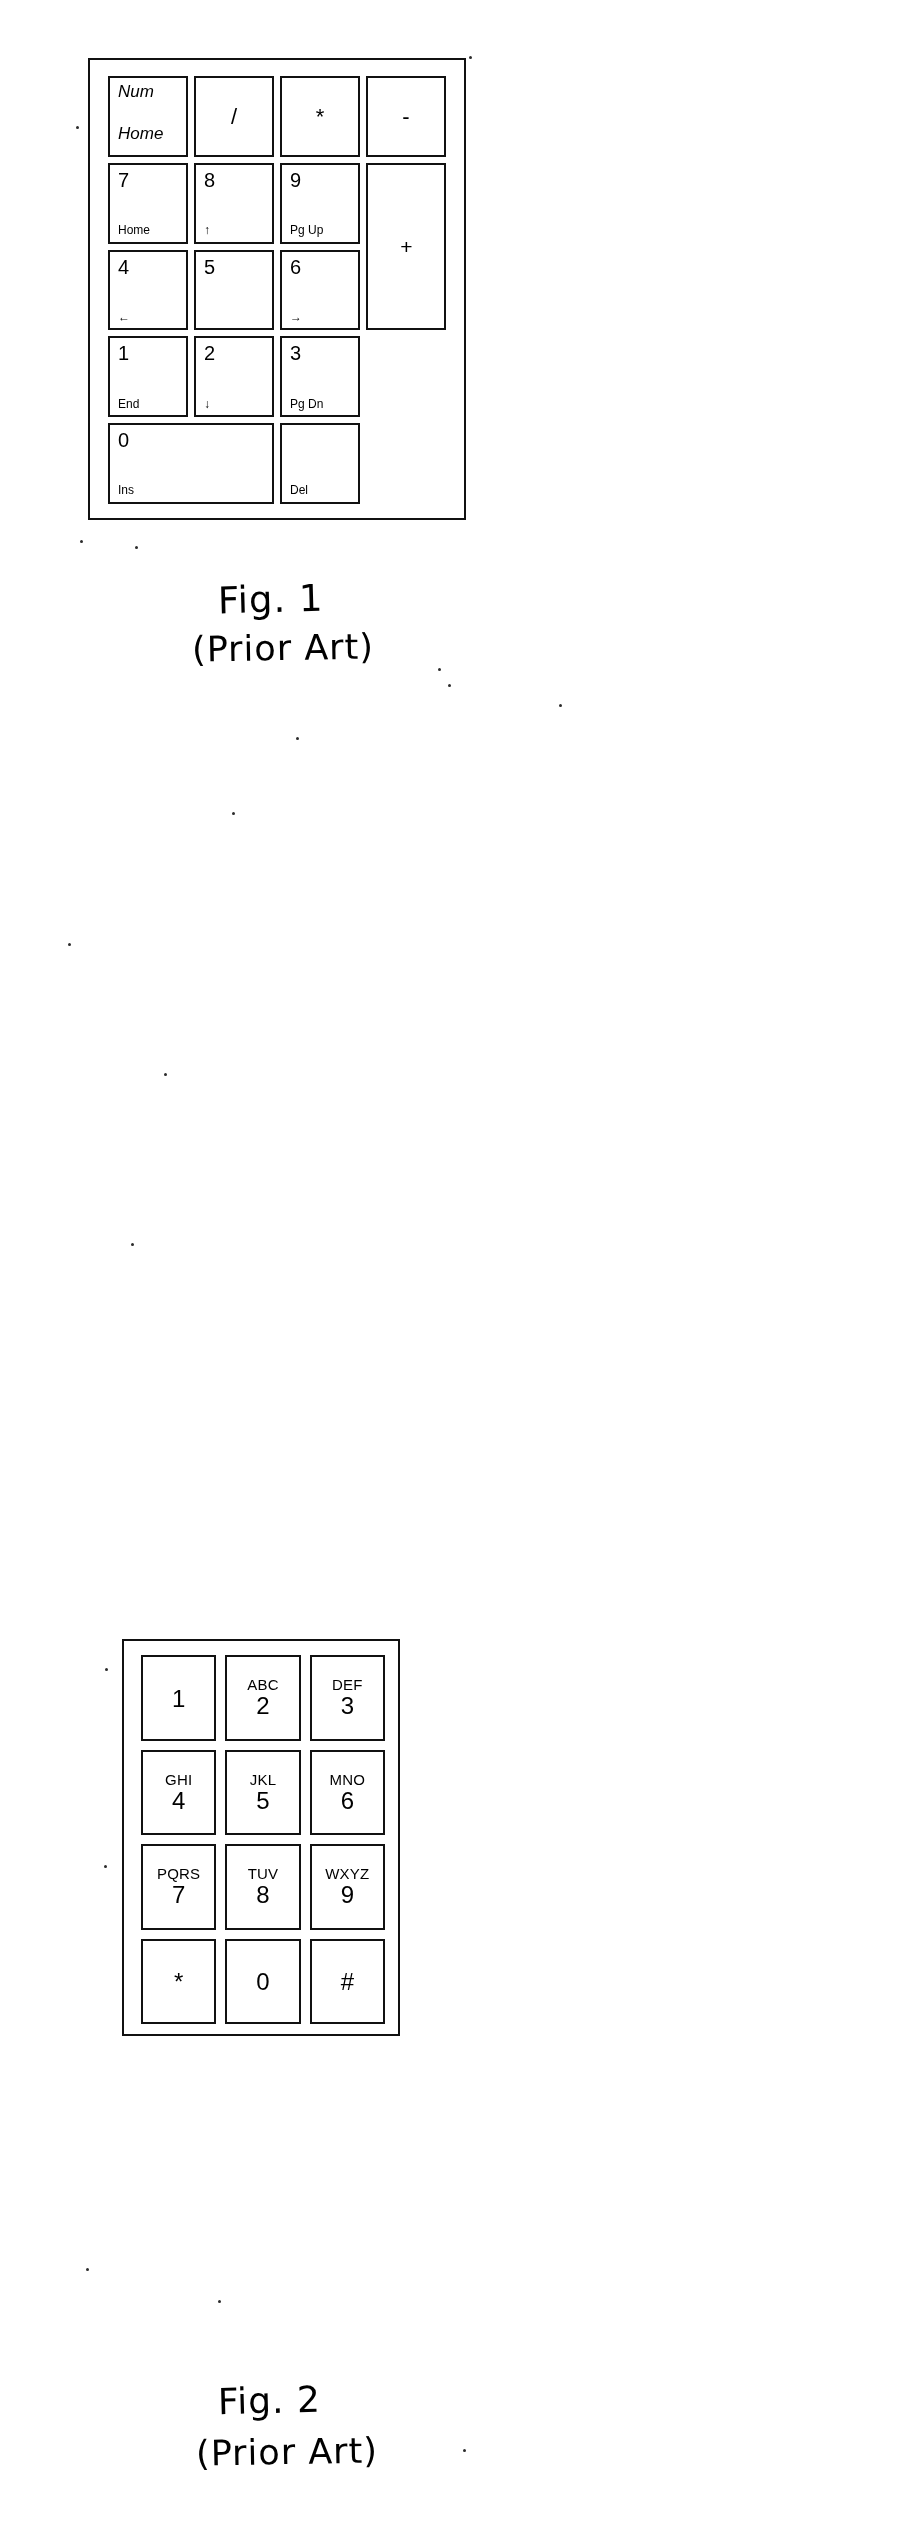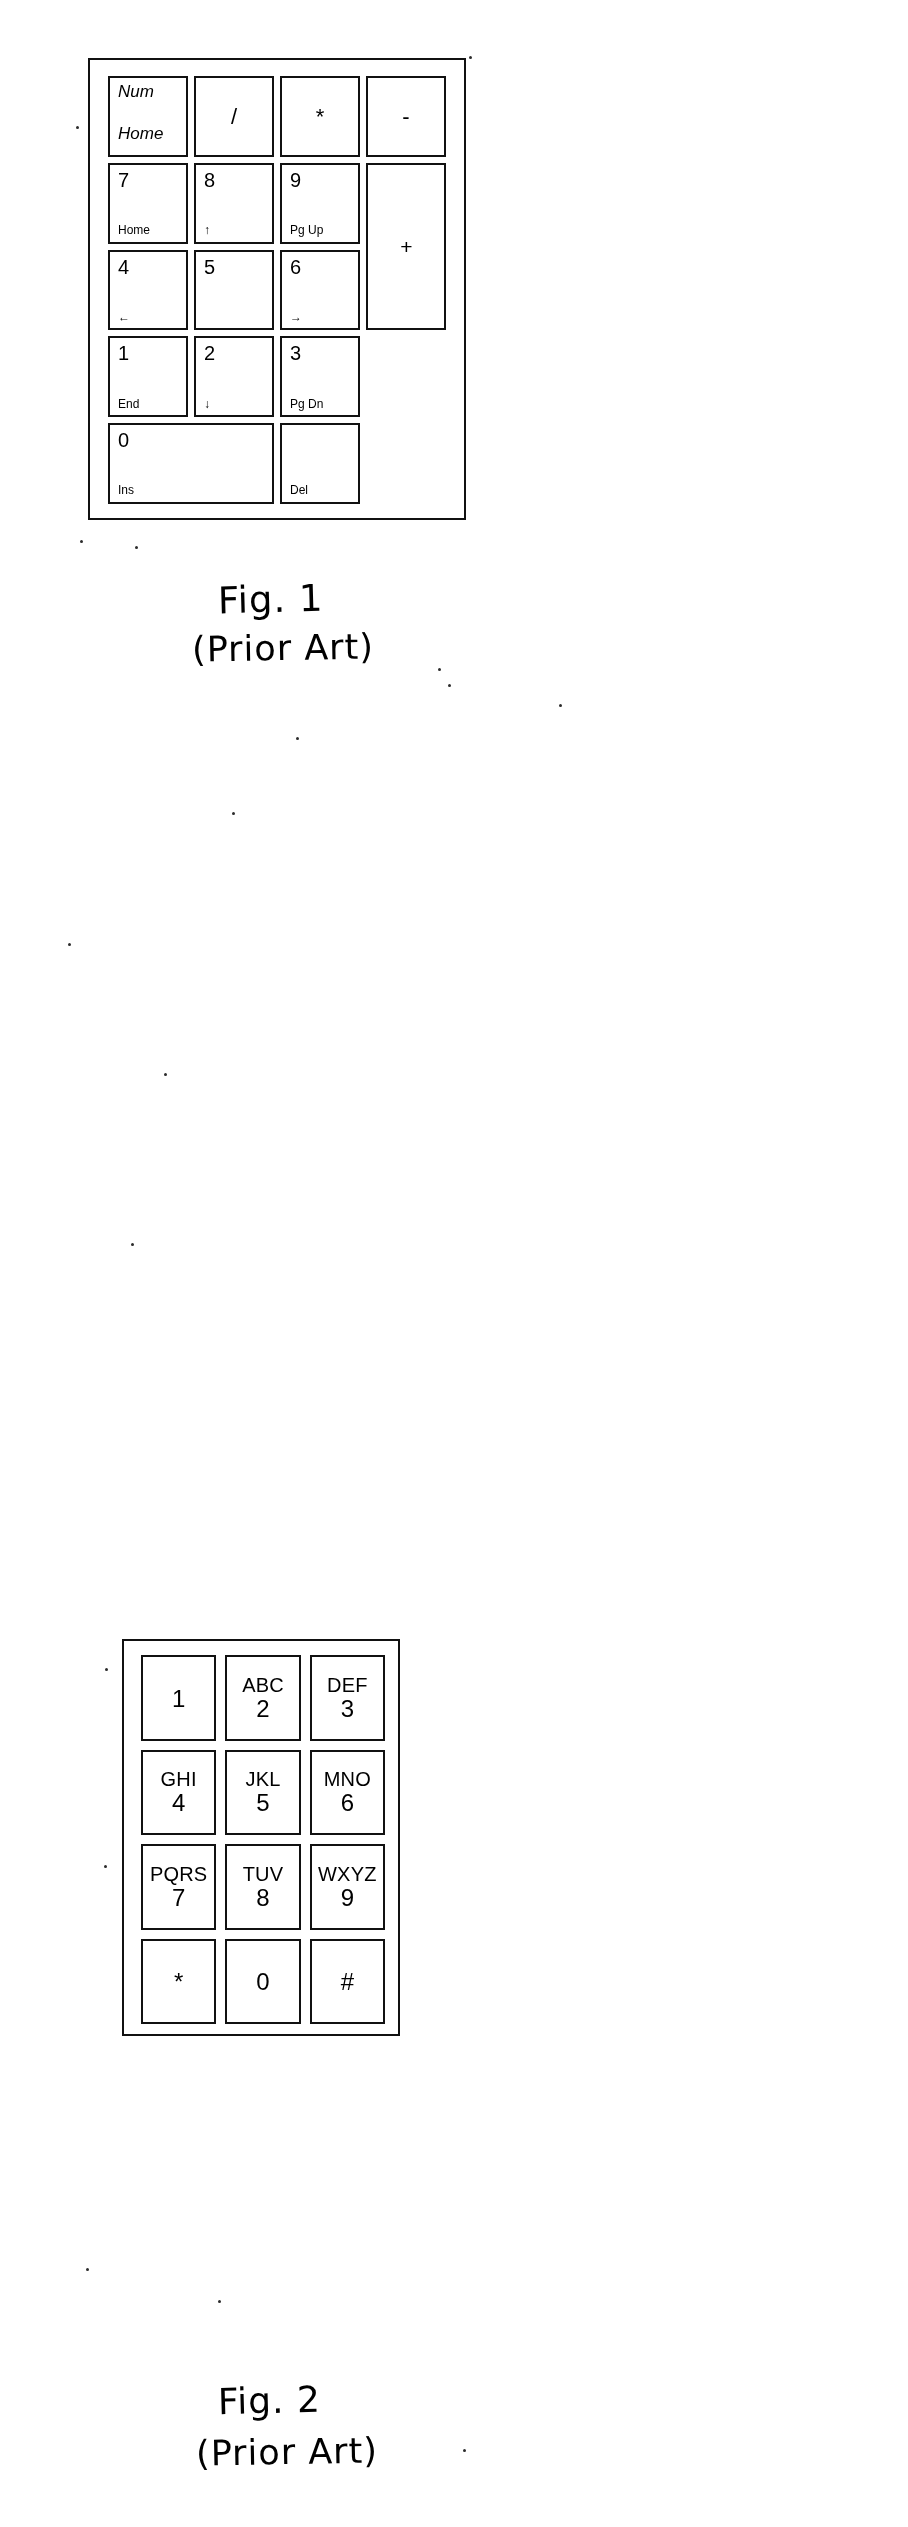--- a/index.html
+++ b/index.html
@@ -55,21 +55,21 @@
     position:absolute;left:17px;top:14px;width:244px;height:369px;
     display:grid;grid-template-columns:repeat(3,1fr);
     grid-template-rows:repeat(4,1fr);
     gap:9px;
   }
   .pkey{
     border:2.5px solid #111;background:#fff;box-sizing:border-box;
     display:flex;flex-direction:column;align-items:center;
     justify-content:center;gap:1px;
   }
-  .pkey .letters{font-size:20px;line-height:1;letter-spacing:.2px;}
+  .pkey .letters{font-size:15px;line-height:1;letter-spacing:.2px;}
   .pkey .digit{font-size:24px;line-height:1.05;}
   .pkey.nolet .digit{font-size:24px;}
   .pkey.nolet .letters{visibility:hidden;height:0;}
 
   
   .caption{
     position:absolute;
     font-family:"DejaVu Sans", sans-serif;
     color:#000;
     white-space:nowrap;

